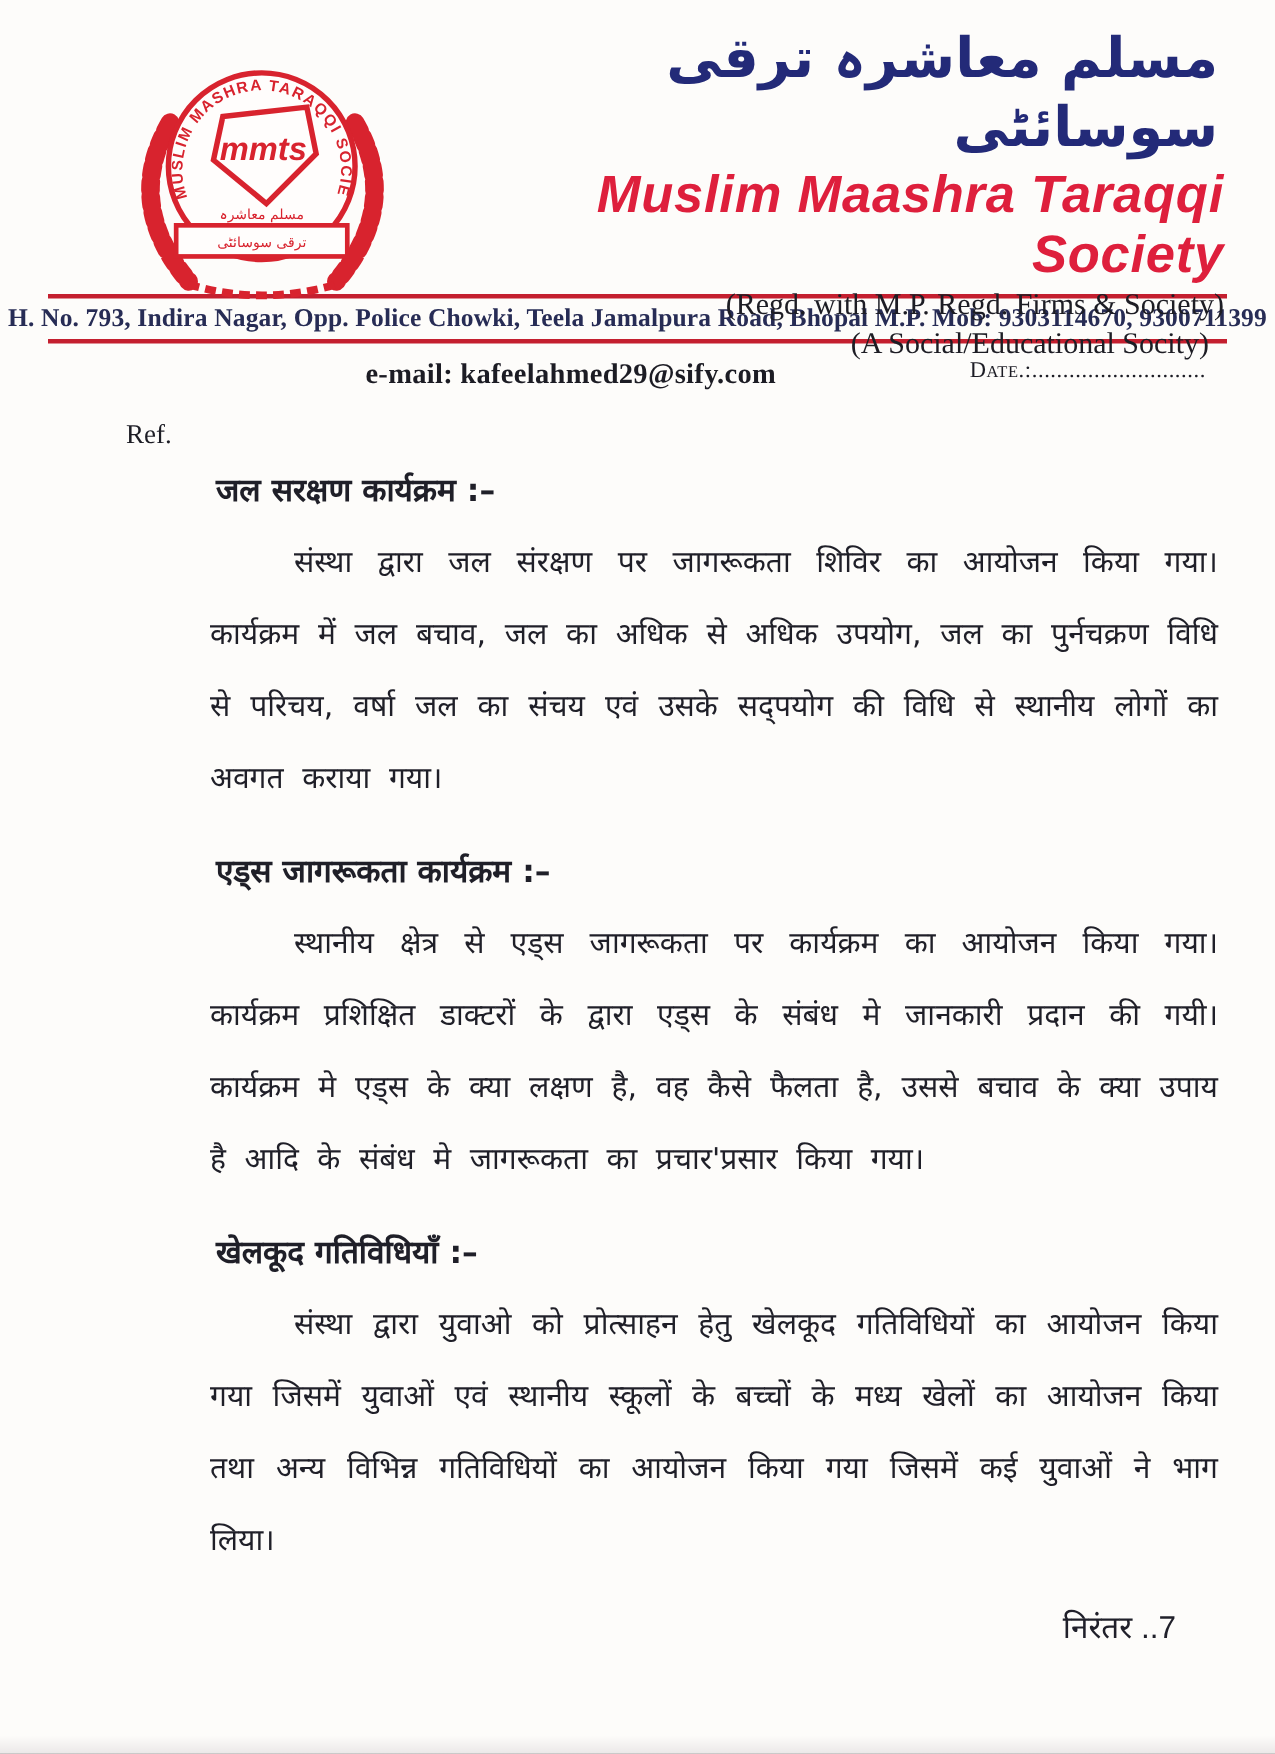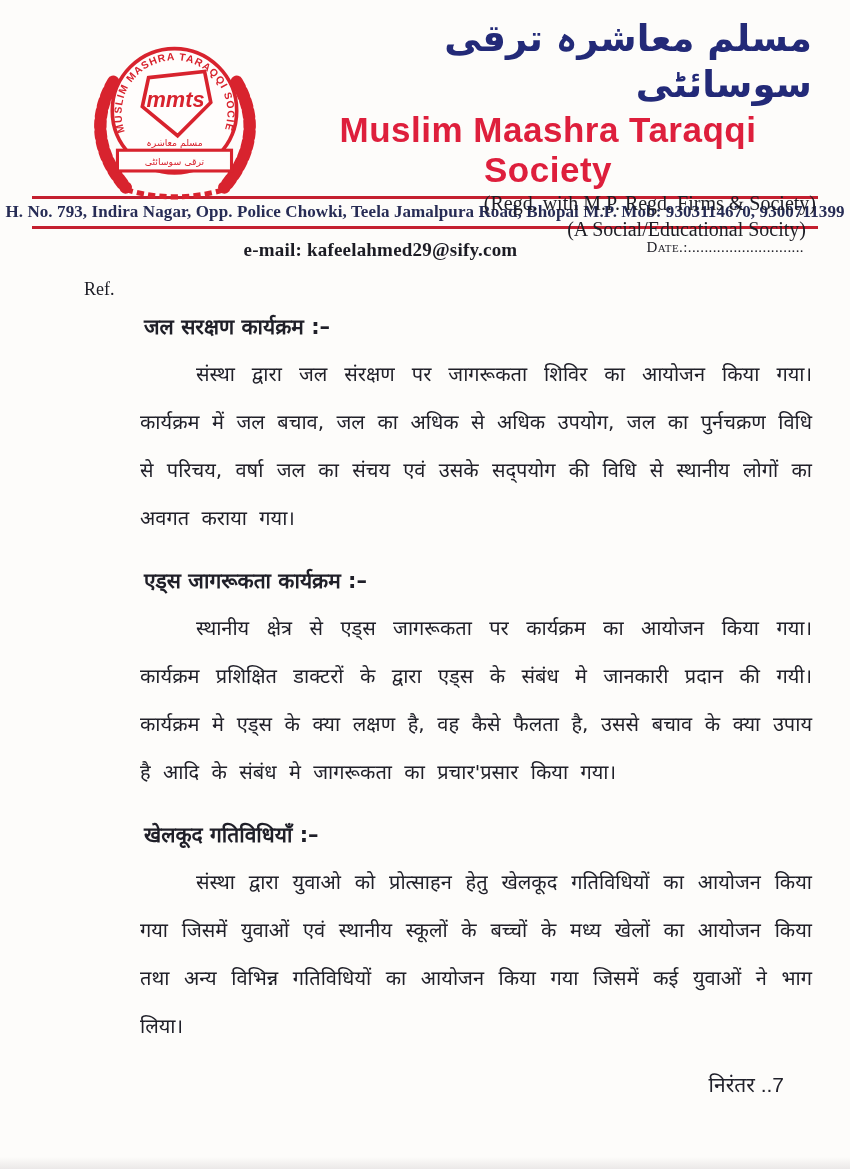--- a/index.html
+++ b/index.html
@@ -16,21 +16,21 @@
   }
   .regd{font-size:17px;color:#d42033;font-weight:bold;letter-spacing:.3px;padding-right:12px;}
   .urdu{
     direction:rtl;font-size:37px;font-weight:bold;color:#232a78;
     line-height:46px;margin-top:2px;padding-right:4px;
     font-family:"DejaVu Sans", sans-serif;
   }
   .title-en{
     font-family:"Liberation Sans", sans-serif;
     font-size:35px;font-weight:bold;color:#de1f3c;
-    letter-spacing:.5px;line-height:40px;margin-top:2px;text-align:center;
+    letter-spacing:.5px;line-height:40px;margin-top:2px;text-align:right;font-style:italic;
   }
   .sub{font-size:20px;color:#1d1d24;line-height:26px;}
   .sub.s2{padding-right:10px;}
   
   .redline{height:3px;background:#c41f2f;margin:0 32px;}
   .address{
     text-align:center;font-family:Liberation Serif, serif;
     font-size:17px;font-weight:bold;color:#272c55;
     padding:3px 0 4px 0;letter-spacing:.1px;
   }

